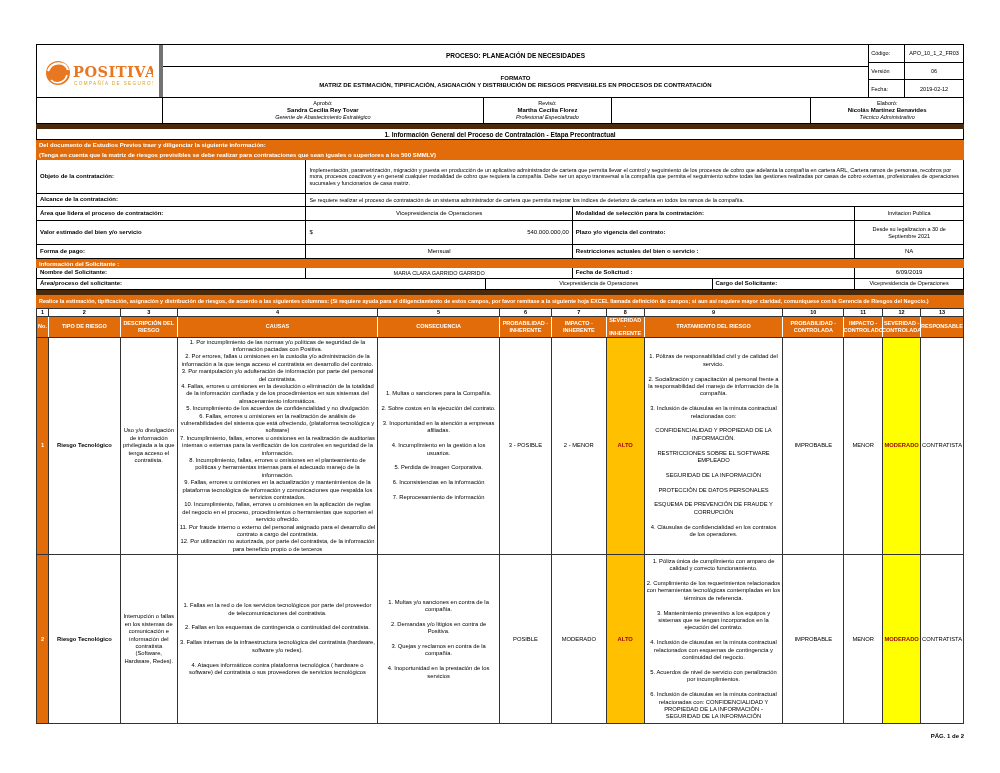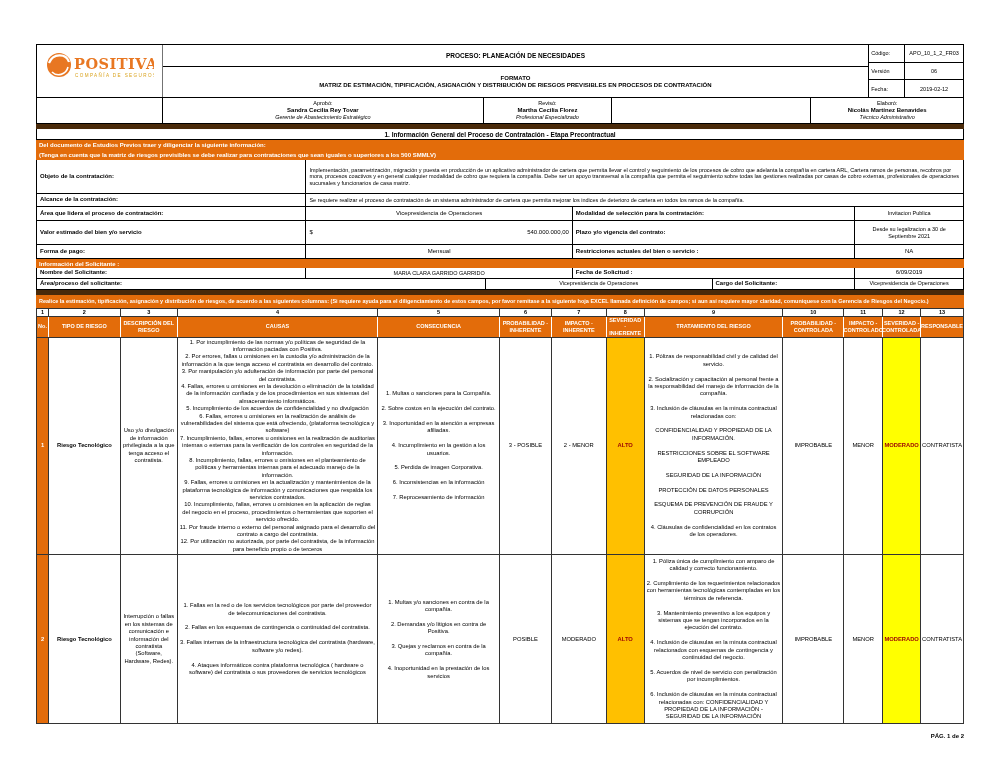--- a/index.html
+++ b/index.html
@@ -11,21 +11,21 @@
   .cell:last-child{border-right:none;}
   .lbl{justify-content:flex-start;text-align:left;font-weight:bold;}
   .vleft{justify-content:flex-start;text-align:left;}
   .pre{white-space:pre-line;}
   .bar{width:100%;box-sizing:border-box;}
   .orange-bar{background:#E36C0A;color:#fff;font-weight:bold;font-size:6px;display:flex;align-items:center;padding:0 3px;}
   .dark-bar{background:#4A2A0A;height:5px;}
   
   .hdr{border:1.5px solid #000;box-sizing:border-box;}
   .hdr-top{display:flex;height:52px;}
-  .logo-cell{width:126px;border-right:1px solid #737373;box-sizing:border-box;display:flex;align-items:flex-start;justify-content:center;}
+  .logo-cell{width:126px;border-right:4px solid #737373;box-sizing:border-box;display:flex;align-items:flex-end;justify-content:center;}
   .title-cell{width:708px;border-right:1px solid #000;box-sizing:border-box;display:flex;flex-direction:column;}
   .proceso{height:21px;border-bottom:1px solid #000;display:flex;align-items:center;justify-content:center;font-weight:bold;font-size:6.5px;}
   .formato{flex:1;display:flex;flex-direction:column;align-items:center;justify-content:center;font-weight:bold;font-size:6px;text-align:center;line-height:7.5px;padding:0 30px;}
   .meta-cell{width:94px;display:flex;flex-direction:column;}
   .meta-row{display:flex;border-bottom:1px solid #000;flex:1;}
   .meta-row:last-child{border-bottom:none;}
   .meta-lbl{width:36px;border-right:1px solid #000;box-sizing:border-box;display:flex;align-items:center;padding-left:2px;font-size:5.5px;}
   .meta-val{flex:1;display:flex;align-items:center;justify-content:center;font-size:5.5px;text-align:center;}
   .appr{display:flex;height:26px;border:1.5px solid #000;border-top:none;box-sizing:border-box;}
   .appr .acell{border-right:1px solid #000;box-sizing:border-box;display:flex;flex-direction:column;align-items:center;justify-content:center;font-size:5.5px;line-height:7px;text-align:center;overflow:hidden;}

